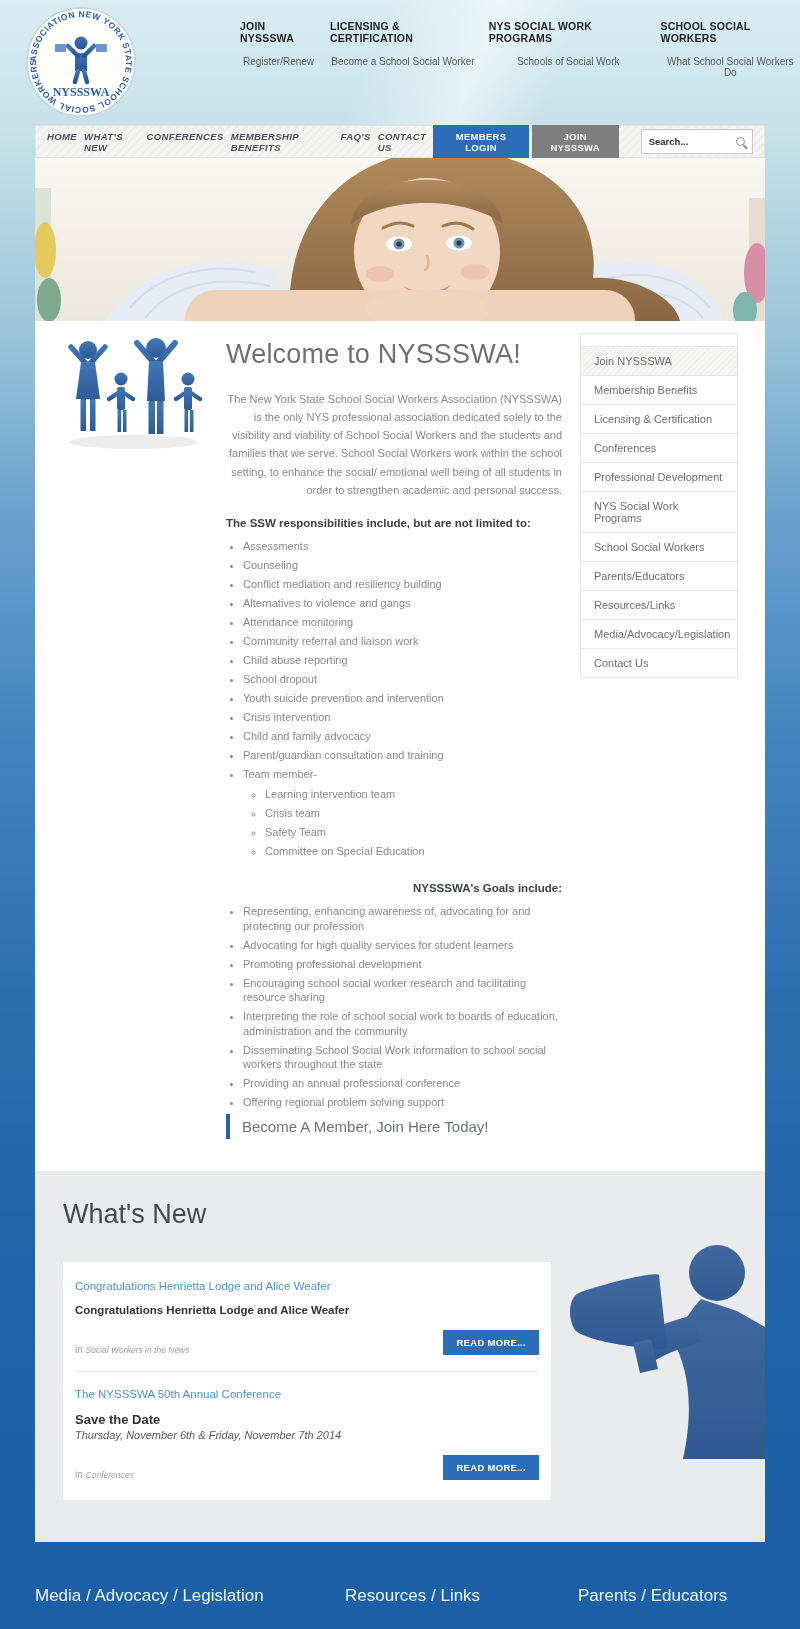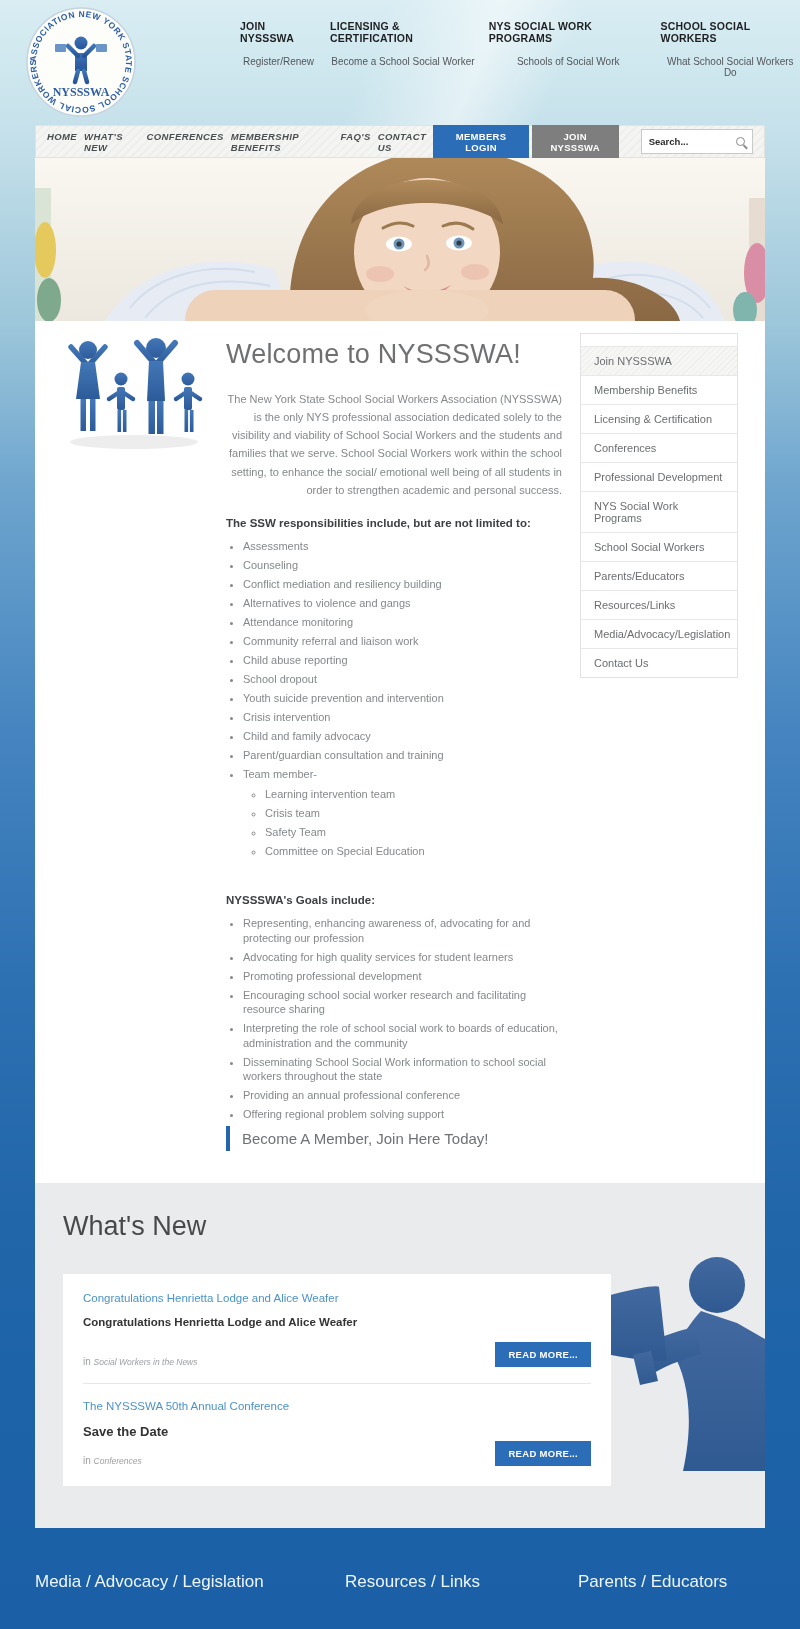--- a/index.html
+++ b/index.html
@@ -51,35 +51,35 @@
   .col-main { flex:1; padding:18px 18px 32px 4px; }
   .col-side { width:158px; flex:none; margin:12px 27px 20px 0; }
 
   h1.page-title { font-size:27px; font-weight:300; color:#6e7072; letter-spacing:.2px; margin-bottom:20px; }
   p.intro { font-size:11px; color:#85888b; line-height:1.65; margin-bottom:18px;text-align:right; }
   h3.sub { font-size:11.5px; font-weight:bold; color:#3d4043; margin-bottom:10px; }
   ul.bullets { list-style:disc; padding-left:17px; }
   ul.bullets > li { font-size:11px; color:#85888b; margin-bottom:4.5px; line-height:1.32; }
   ul.sub-list { list-style:circle; padding-left:22px; margin-top:5px; }
   ul.sub-list li { font-size:11px; color:#85888b; margin-bottom:4.5px; }
-  .goals-head { margin-top:36px; }
+  .goals-head { margin-top:24px;text-align:right; }
   blockquote.join-quote { border-left:4px solid #2565ae; padding:4px 0 4px 12px; font-size:15px; color:#6f7275; }
 
   
   .side-menu { border:1px solid #e3e3e3; background:#fff; }
   .side-spacer { height:13px; border-bottom:1px solid #e8e8e8; }
   .side-item { display:block; padding:8px 13px; font-size:11px; color:#6b6e71; border-bottom:1px solid #e8e8e8; cursor:pointer; }
   .side-item:last-child { border-bottom:none; }
   .side-item.active { background:#f6f6f4;
     background-image:repeating-linear-gradient(135deg, rgba(0,0,0,0) 0 3px, rgba(0,0,0,.03) 3px 4px); }
 
   
   .whats-new { background:#e9ebec; padding:28px 28px 42px; position:relative; }
   .whats-new h2 { font-size:27px; font-weight:300; color:#48494b; margin-bottom:32px; }
-  .news-card { background:#fff; width:548px; padding:18px 20px 20px; position:relative; z-index:1; }
+  .news-card { background:#fff; width:488px; padding:18px 12px 20px; position:relative; z-index:1; }
   .post-link { display:block; font-size:11.5px; color:#4b93c8; text-decoration:none; margin-bottom:12px; cursor:pointer; }
   .post-title { font-size:11.5px; font-weight:bold; color:#333; margin-bottom:14px; }
   .save-date { font-size:13px; font-weight:bold; color:#333; margin-bottom:2px; }
   .date-line { font-size:11px; font-style:italic; color:#55585a; margin-bottom:14px; }
   .post-meta { display:flex; justify-content:space-between; align-items:flex-end;gap:40px; }
   .post-cat { font-size:10px; color:#9b9ea1; }
   .post-cat em { font-size:8.5px; font-style:italic; }
   .read-more { background:#2c6db8; color:#fff; font-size:9.5px; font-weight:bold; letter-spacing:.3px; padding:7px 13px; border:none; cursor:pointer; }
   .post-1 { border-bottom:1px solid #e7e7e7; padding-bottom:16px; margin-bottom:16px; }
   .megaphone { position:absolute; right:0; top:42px; width:200px; height:246px; z-index:0; }
@@ -342,20 +342,21 @@
           <span class="post-cat">
             <span>in</span>
             <em>Social Workers in the News</em>
           </span>
           <button class="read-more">READ MORE...</button>
         </div>
       </div>
       <div>
         <a class="post-link">The NYSSSWA 50th Annual Conference</a>
         <div class="save-date">Save the Date</div>
+        <div class="date-line">Thursday, November 6th &amp; Friday, November 7th 2014</div>
         <div class="post-meta">
           <span class="post-cat">
             <span>in</span>
             <em>Conferences</em>
           </span>
           <button class="read-more">READ MORE...</button>
         </div>
       </div>
     </div>
 

